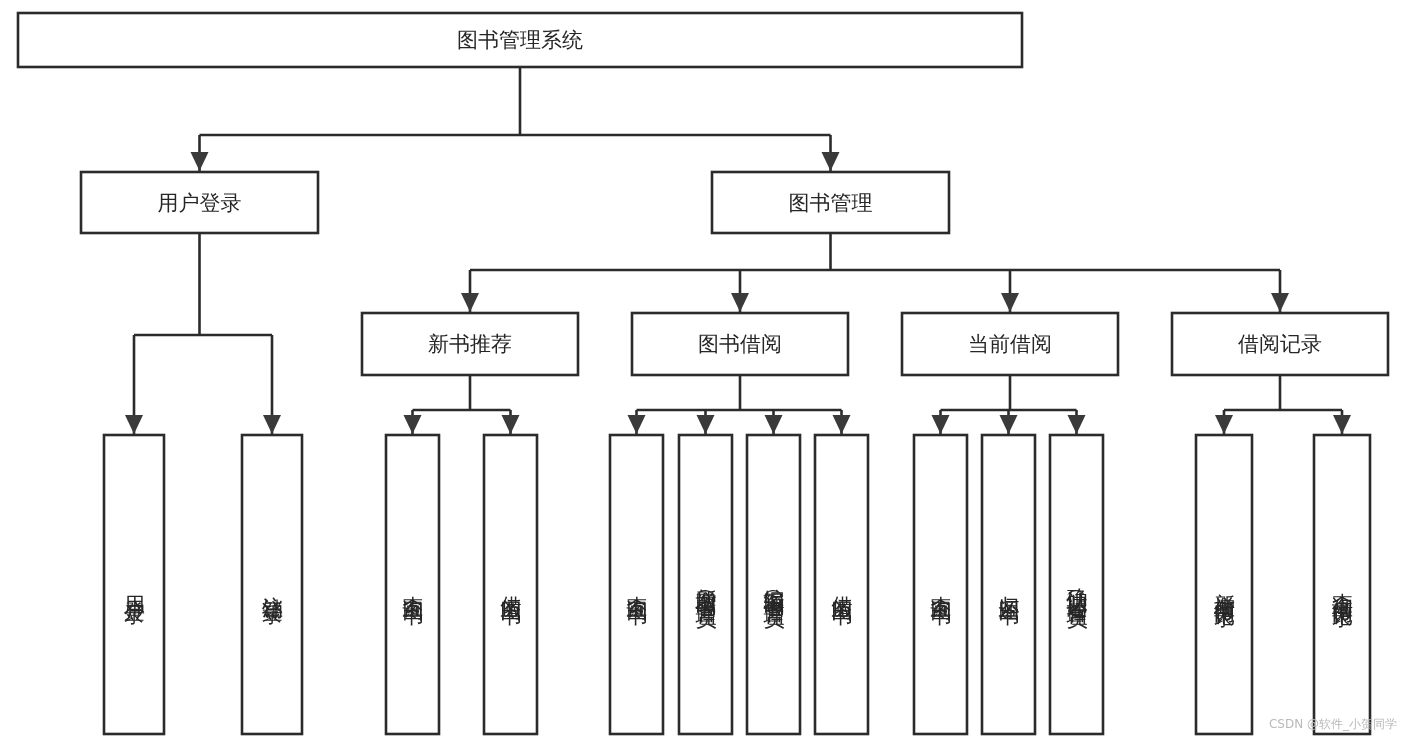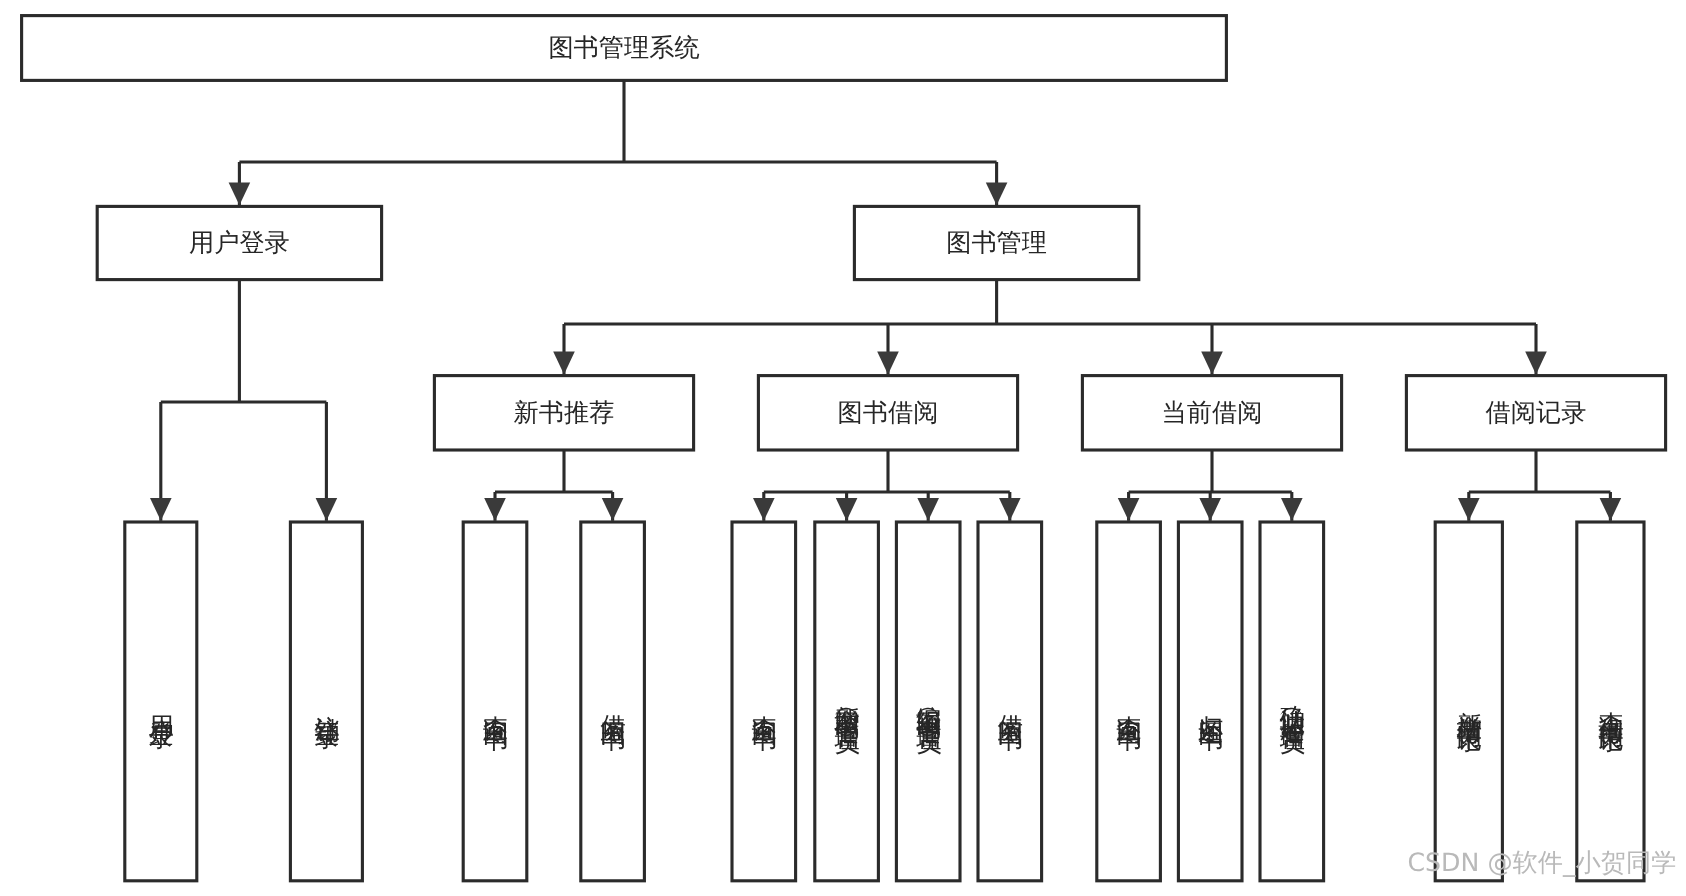--- a/index.html
+++ b/index.html
@@ -63,21 +63,21 @@
     justify-content: center;
     white-space: nowrap;
     pointer-events: none;
     user-select: none;
   }
   .watermark {
     position: absolute;
     right: 8px;
     bottom: 6px;
     font-family: "DejaVu Sans", "Liberation Sans", sans-serif;
-    font-size: 21px;
+    font-size: 12px;
     color: #b9b9b9;
     white-space: nowrap;
     user-select: none;
   }
 </style>
 </head>
 <body>
 
 <div id="diagram-root">
 

